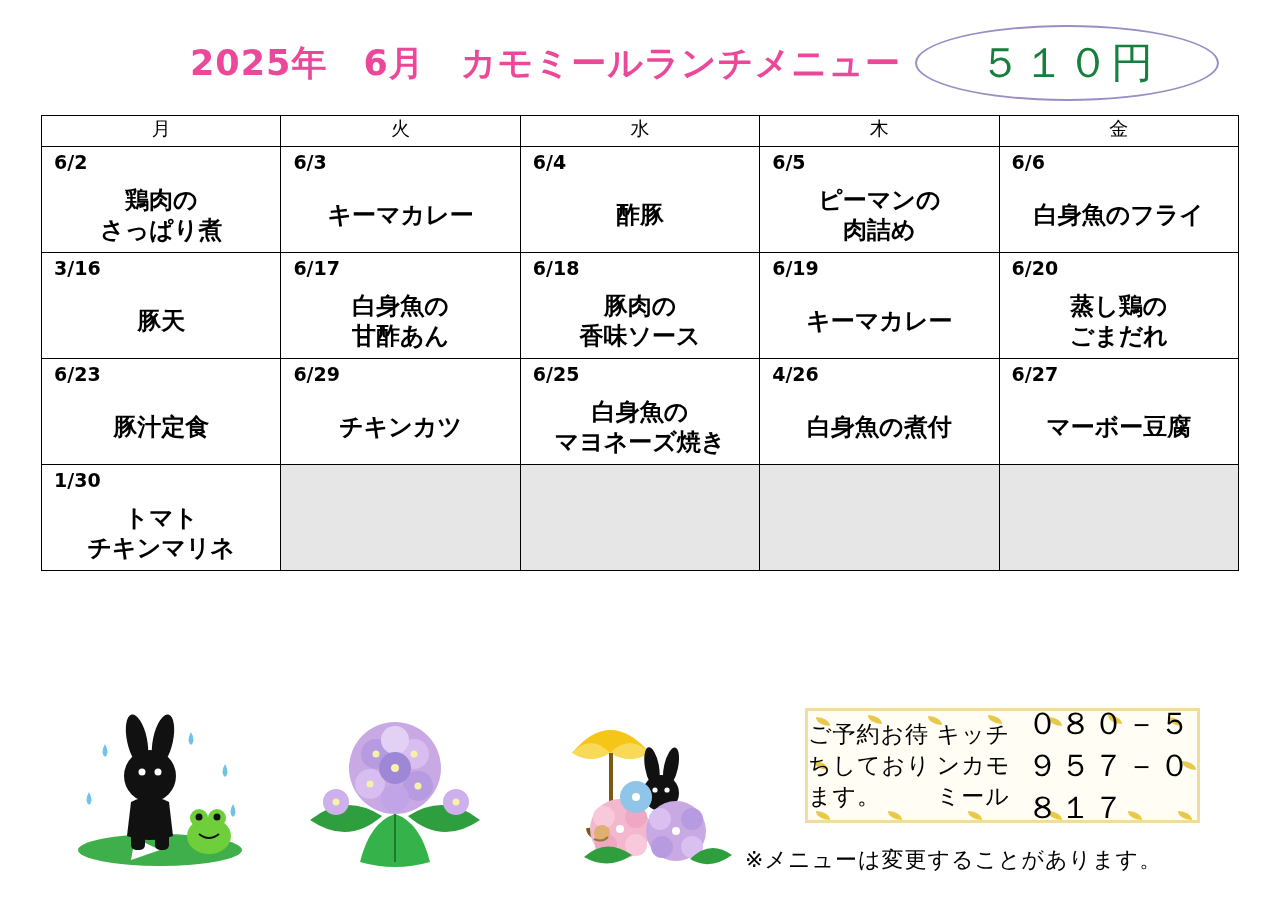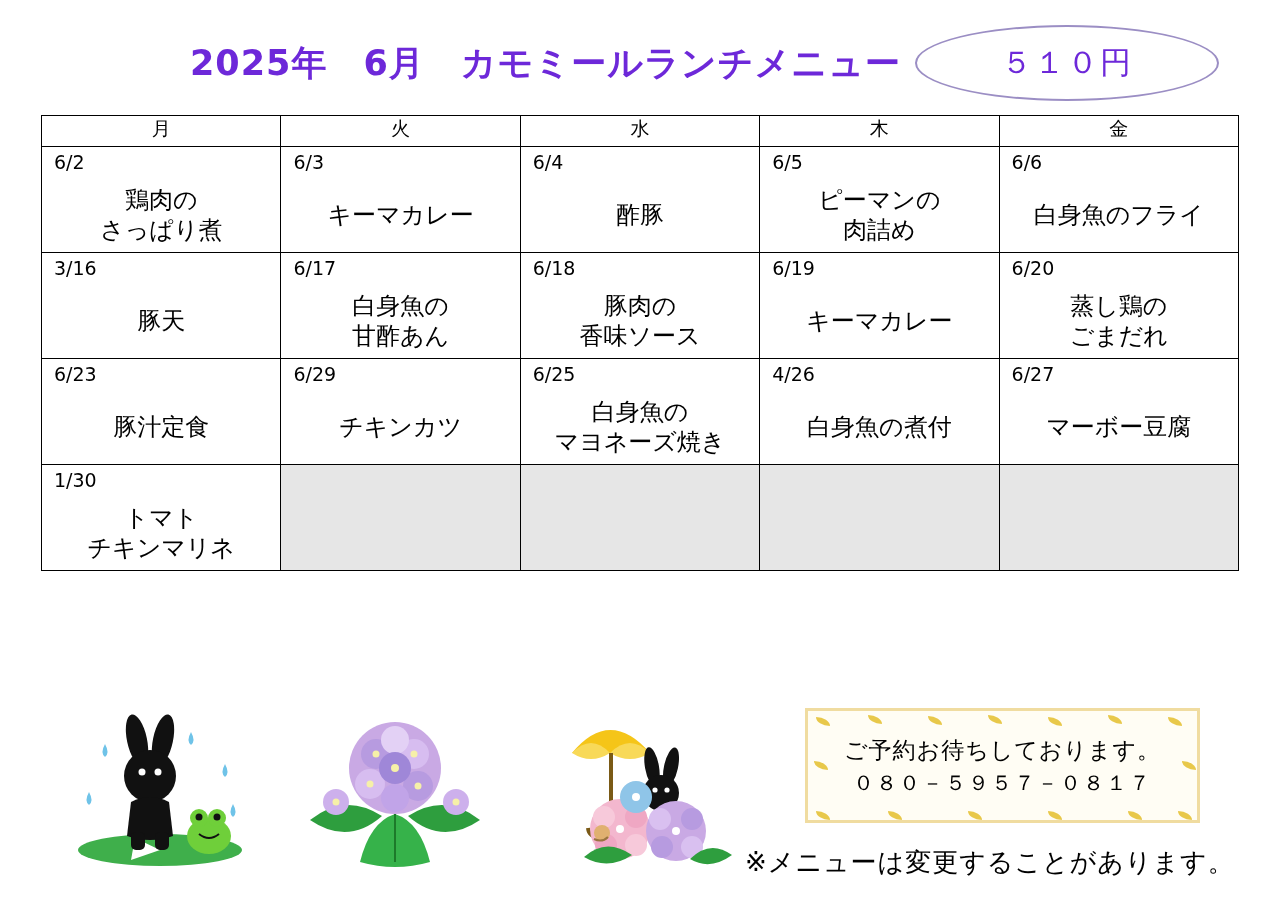--- a/index.html
+++ b/index.html
@@ -22,57 +22,58 @@
     left: 0; top: 0;
     width: 1280px;
     height: 110px;
   }
   .title {
     position: absolute;
     left: 190px;
     top: 40px;
     font-size: 35px;
     font-weight: bold;
-    color: #6d28d9;
+    color: #ec4899;
     letter-spacing: 1px;
     font-family: "DejaVu Sans", sans-serif;
     white-space: nowrap;
   }
   .price-oval {
     position: absolute;
     left: 915px;
     top: 25px;
     width: 300px;
     height: 72px;
     border: 2px solid #9b8ec4;
     border-radius: 50%;
     display: flex;
     align-items: center;
     justify-content: center;
   }
   .price-text {
-    font-size: 31px;
+    font-size: 42px;
     letter-spacing: 2px;
     font-family: Liberation Serif, serif;
-    color: #6d28d9;
+    color: #15803d;
   }
 
   
   .calendar {
     position: absolute;
     left: 41px;
     top: 115px;
     width: 1198px;
     border-collapse: collapse;
     table-layout: fixed;
   }
   .calendar th, .calendar td {
     border: 1px solid #000;
     vertical-align: top;
     padding: 0;
+    font-weight: bold;
   }
   .calendar th {
     height: 30px;
     font-weight: normal;
     font-size: 19px;
     text-align: center;
     font-family: "DejaVu Sans", sans-serif;
   }
   .cell {
     height: 105px;
@@ -147,40 +148,40 @@
     width: 395px;
     height: 115px;
     border: 3px solid #f0dca0;
     background: #fffdf4;
     box-sizing: border-box;
   }
   .notice-inner {
     position: absolute;
     left: 0; top: 0; right: 0; bottom: 0;
     display: flex;
-    flex-direction: column;
+    flex-direction: row;
     align-items: center;
     justify-content: center;
     gap: 3px;
   }
   .notice-line {
     font-size: 23px;
     font-family: "DejaVu Sans", sans-serif;
     letter-spacing: 1px;
     color: #000;
   }
   .notice-phone {
-    font-size: 21px;
+    font-size: 31px;
     letter-spacing: 2px;
   }
   .disclaimer {
     position: absolute;
     left: 745px;
     top: 145px;
-    font-size: 26px;
+    font-size: 22px;
     font-family: "DejaVu Sans", sans-serif;
     letter-spacing: 1px;
   }
 
   
   .leaf {
     position: absolute;
     width: 14px;
     height: 9px;
     background: #e8c84a;
@@ -415,18 +416,19 @@
     <span class="leaf" style="left:8px;top:100px;"></span>
     <span class="leaf" style="left:80px;top:100px;"></span>
     <span class="leaf" style="left:160px;top:100px;"></span>
     <span class="leaf" style="left:240px;top:100px;"></span>
     <span class="leaf" style="left:320px;top:100px;"></span>
     <span class="leaf" style="left:370px;top:100px;"></span>
     <span class="leaf" style="left:6px;top:50px;"></span>
     <span class="leaf" style="left:374px;top:50px;"></span>
     <div class="notice-inner">
       <div class="notice-line">ご予約お待ちしております。</div>
+      <div class="notice-line">キッチンカモミール</div>
       <div class="notice-line notice-phone">０８０－５９５７－０８１７</div>
     </div>
   </div>
 
   <div class="disclaimer">※メニューは変更することがあります。</div>
 </div>
 
 </body></html>

